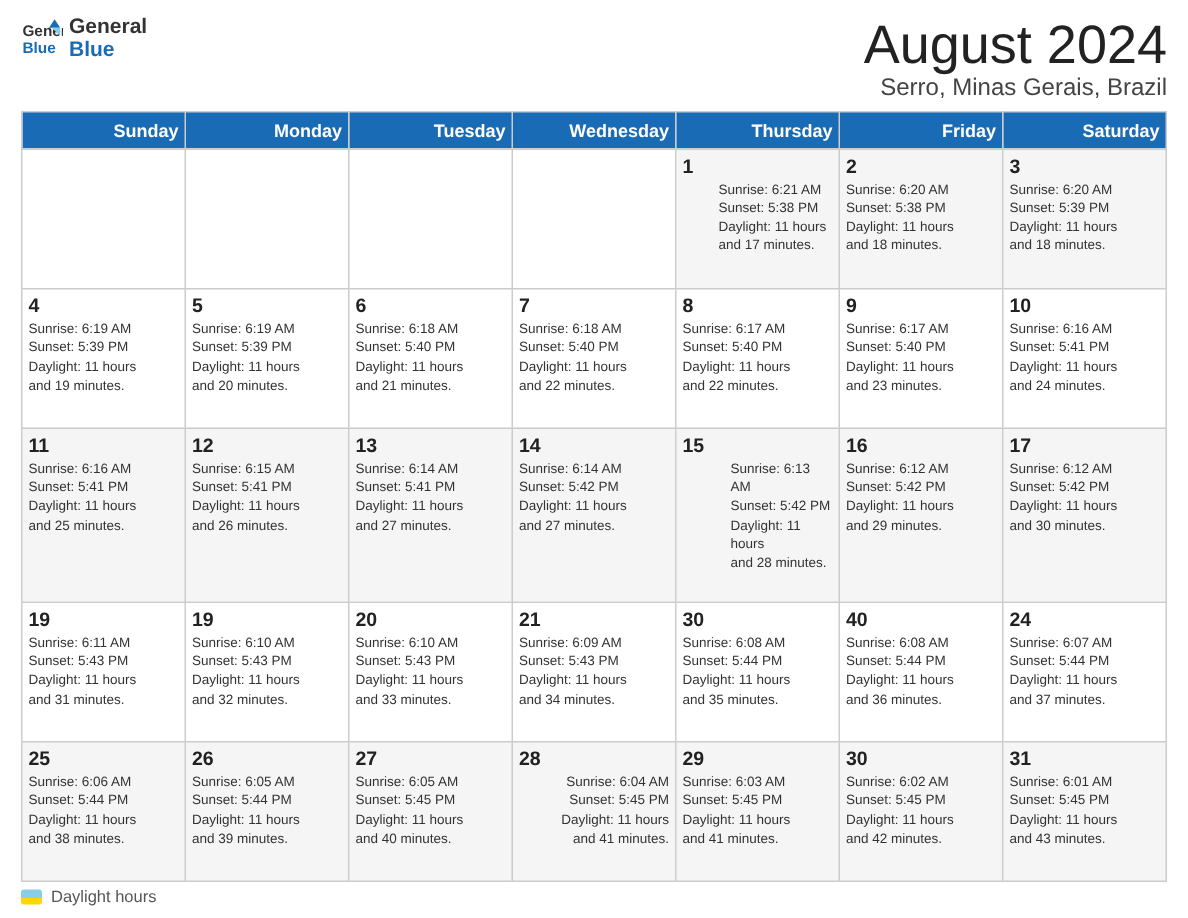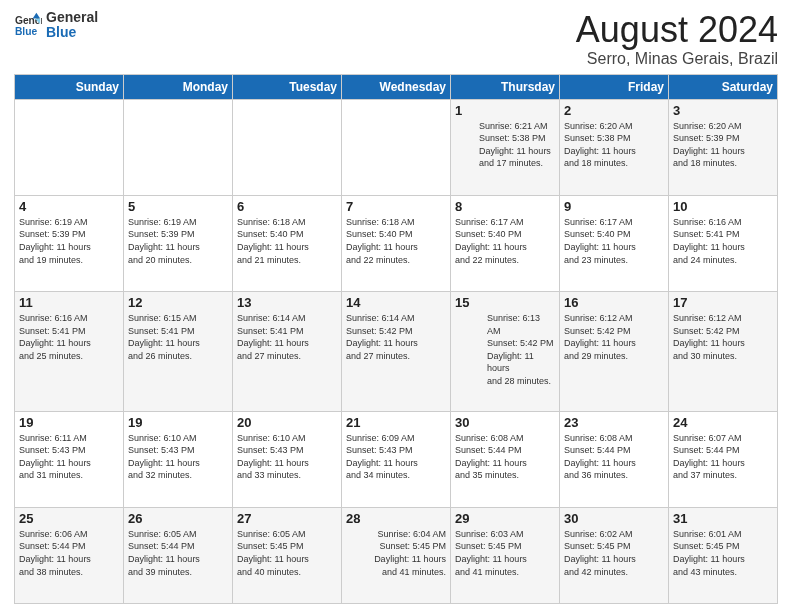--- a/index.html
+++ b/index.html
@@ -301,21 +301,21 @@
 and 34 minutes.</div>
           </td>
           <td>
             <span class="day-number">30</span>
             <div class="day-info" style="white-space: pre-line;">Sunrise: 6:08 AM
 Sunset: 5:44 PM
 Daylight: 11 hours
 and 35 minutes.</div>
           </td>
           <td>
-            <span class="day-number">23</span>
+            <span class="day-number">40</span>
             <div class="day-info" style="white-space: pre-line;">Sunrise: 6:08 AM
 Sunset: 5:44 PM
 Daylight: 11 hours
 and 36 minutes.</div>
           </td>
           <td>
             <span class="day-number">24</span>
             <div class="day-info" style="white-space: pre-line;">Sunrise: 6:07 AM
 Sunset: 5:44 PM
 Daylight: 11 hours
@@ -369,13 +369,17 @@
             <span class="day-number">31</span>
             <div class="day-info" style="white-space: pre-line;">Sunrise: 6:01 AM
 Sunset: 5:45 PM
 Daylight: 11 hours
 and 43 minutes.</div>
           </td>
         </tr>
       </tbody>
   </table>
 
+  <div class="footer">
+    <div class="footer-icon"></div>
+    <span>Daylight hours</span>
+  </div>
 </div>
 
 </body></html>

